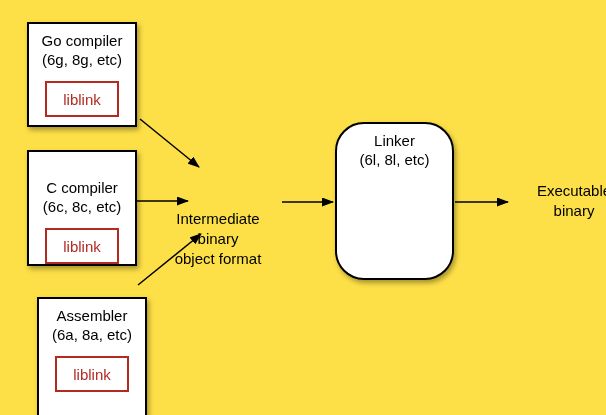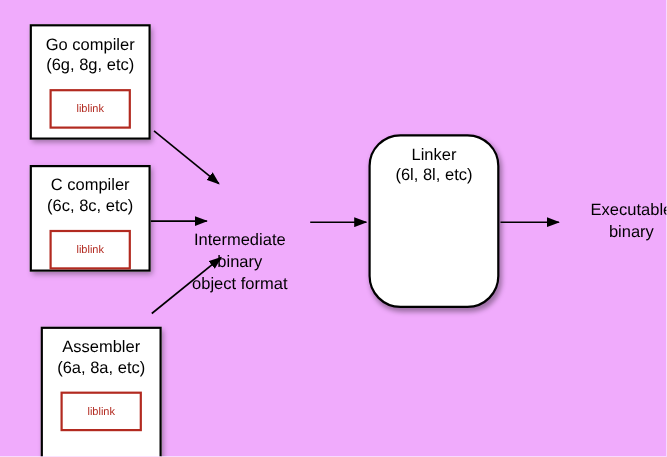--- a/index.html
+++ b/index.html
@@ -1,20 +1,20 @@
 <!DOCTYPE html>
 <html style="--liblink: #b22a20; --box-border: #000000;"><head>
 <meta charset="utf-8">
 <style>
   html, body { margin: 0; padding: 0; background: #ffffff; }
   .canvas {
     position: relative;
     width: 606px;
     height: 415px;
-    background: #f0abfc;
+    background: #fde047;
     font-family: "Liberation Sans", sans-serif;
     color: #000;
     overflow: hidden;
   }
   .node {
     position: absolute;
     box-sizing: border-box;
     background: #ffffff;
     border: 2px solid var(--box-border, #000);
     box-shadow: 2px 3px 5px rgba(0,0,0,0.35);
@@ -32,38 +32,38 @@
   .liblink-box {
     box-sizing: border-box;
     width: 74px;
     height: 36px;
     margin-top: 12px;
     border: 2px solid var(--liblink, #b22a20);
     color: var(--liblink, #b22a20);
     display: flex;
     align-items: center;
     justify-content: center;
-    font-size: 10px;
+    font-size: 15px;
   }
   .linker-inner-box {
     box-sizing: border-box;
     width: 101px;
     height: 92px;
     margin-top: 12px;
     border: 2px solid var(--box-border, #000);
     display: flex;
     align-items: center;
     justify-content: center;
     white-space: pre-line;
     text-align: center;
     font-size: 15px;
     line-height: 20px;
   }
   #go-box   { left: 27px;  top: 22px;  width: 110px; height: 105px; }
-  #c-box    { left: 27px;  top: 150px; width: 110px; height: 97px; justify-content: flex-end; }
+  #c-box    { left: 27px;  top: 150px; width: 110px; height: 116px; justify-content: flex-end; }
   #asm-box  { left: 37px;  top: 277px; width: 110px; height: 129px; margin-top: 20px; }
   #linker-box { left: 335px; top: 122px; width: 119px; height: 158px; border-radius: 29px; }
   .float-label {
     position: absolute;
     text-align: center;
     white-space: pre-line;
     font-size: 15px;
     line-height: 20px;
   }
   #intermediate-label { left: 158px; top: 172px; width: 120px; margin-top: 37px; }

